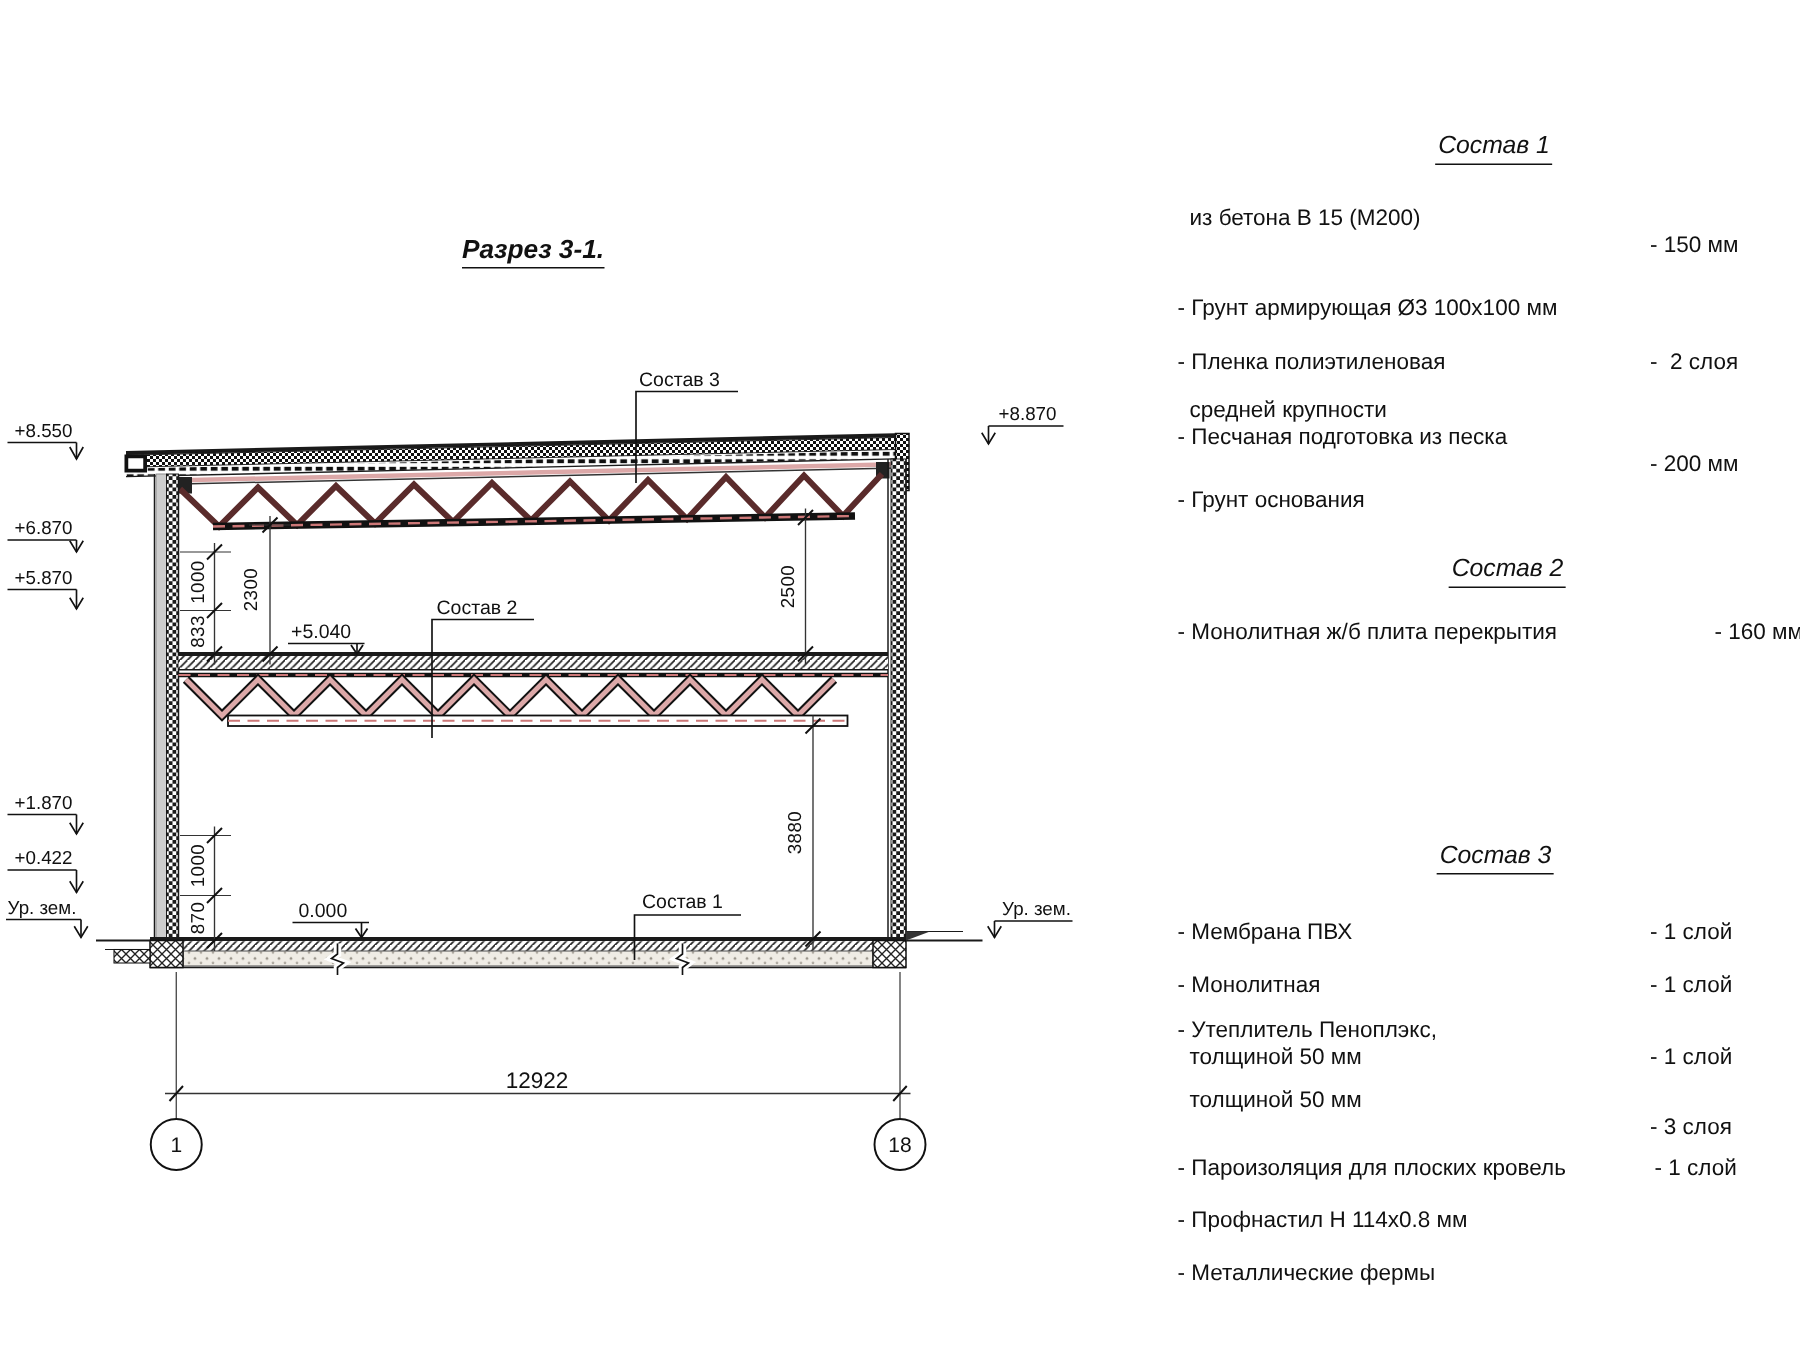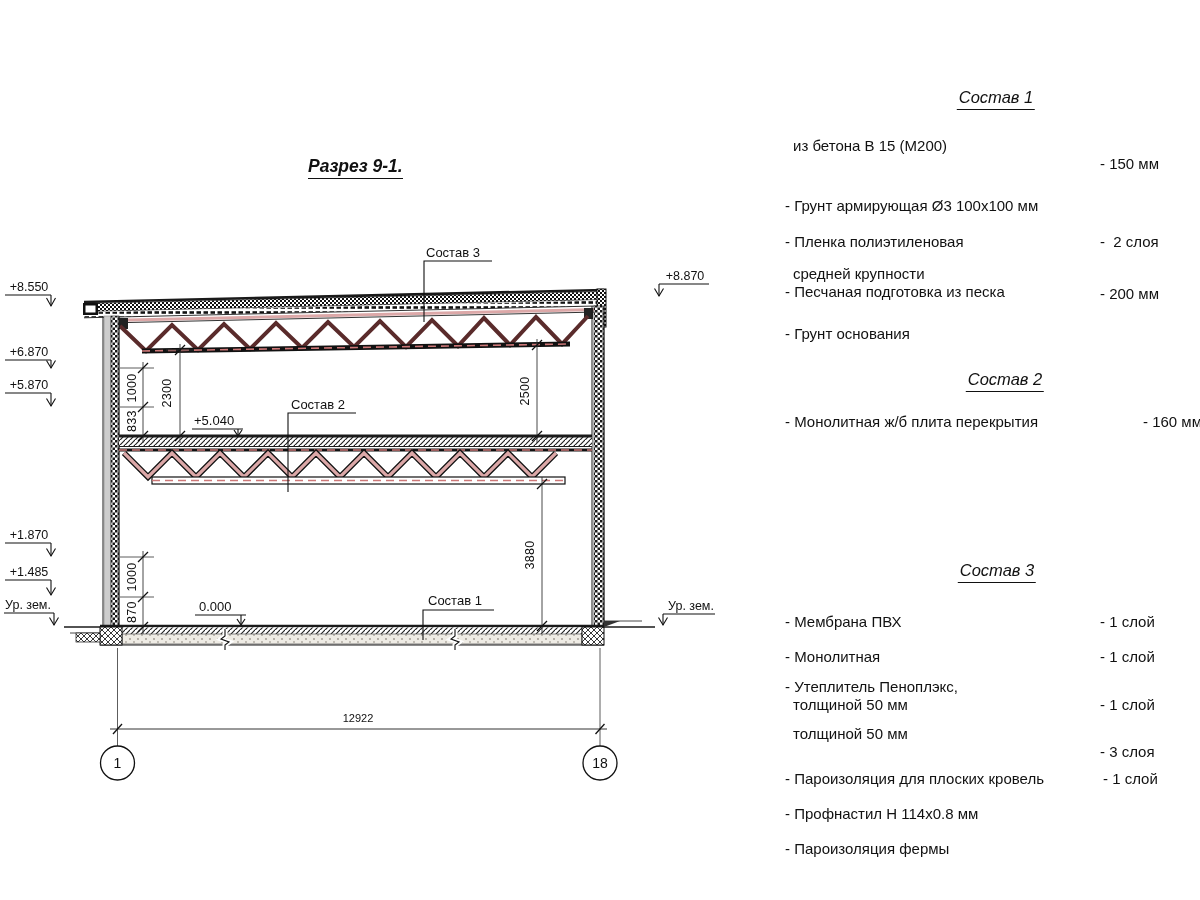--- a/index.html
+++ b/index.html
@@ -16,21 +16,21 @@
   svg{position:absolute;left:0;top:0;}
   .ln{stroke:var(--ink);}
   .title{
     position:absolute;left:308px;top:156px;font-size:17.5px;font-style:italic;font-weight:600;
     border-bottom:1.6px solid #111;padding-bottom:1px;white-space:pre;
   }
   .dwt{position:absolute;font-size:13px;white-space:pre;}
   .elev{position:absolute;font-size:12.5px;width:48px;text-align:center;white-space:pre;}
   .vdim{position:absolute;font-size:12.5px;transform:translate(-50%,-50%) rotate(-90deg);
         white-space:pre;letter-spacing:.3px;}
-  .hdim{position:absolute;font-size:11px;transform:translateX(-50%);white-space:pre;}
+  .hdim{position:absolute;font-size:15px;transform:translateX(-50%);white-space:pre;}
   .axis{position:absolute;font-size:14px;transform:translate(-50%,-50%);white-space:pre;}
   .spec-h{
     position:absolute;transform:translateX(-50%);font-size:16.5px;font-style:italic;
     border-bottom:1.2px solid #111;padding:0 2px 2px 2px;white-space:pre;
   }
   .item{position:absolute;left:785px;width:415px;font-size:15px;}
   .il{white-space:pre;line-height:18px;}
   .l2{margin-left:8px;}
   .iv{position:absolute;top:0;white-space:pre;}
 </style>
@@ -236,27 +236,27 @@
       <line x1="595.5" y1="734" x2="604.5" y2="724"></line>
     </g>
   </g>
 
   <g fill="none" stroke="#111" stroke-width="1.3">
     <circle cx="117.5" cy="763" r="17"></circle>
     <circle cx="600" cy="763" r="17"></circle>
   </g>
 </svg>
 
-<div class="title">Разрез 9-1.</div>
+<div class="title">Разрез 3-1.</div>
 
 <div class="elev" style="left:5px;top:280px">+8.550</div>
 <div class="elev" style="left:5px;top:345px">+6.870</div>
 <div class="elev" style="left:5px;top:378px">+5.870</div>
 <div class="elev" style="left:5px;top:528px">+1.870</div>
-<div class="elev" style="left:5px;top:565px">+1.485</div>
+<div class="elev" style="left:5px;top:565px">+0.422</div>
 <div class="elev" style="left:2px;top:598px;width:52px">Ур. зем.</div>
 <div class="elev" style="left:661px;top:269px">+8.870</div>
 <div class="elev" style="left:665px;top:599px;width:52px">Ур. зем.</div>
 
 <div class="dwt" style="left:426px;top:245px">Состав 3</div>
 <div class="dwt" style="left:291px;top:397px">Состав 2</div>
 <div class="dwt" style="left:428px;top:593px">Состав 1</div>
 <div class="dwt" style="left:194px;top:413px">+5.040</div>
 <div class="dwt" style="left:199px;top:599px">0.000</div>
 
@@ -280,21 +280,21 @@
 <div class="item" style="top:197px">
   <div class="il">- Грунт армирующая Ø3 100х100 мм</div>
 </div>
 <div class="item" style="top:233px">
   <div class="il">- Пленка полиэтиленовая</div>
   <div class="iv" style="left:315px">-  2 слоя</div>
 </div>
 <div class="item" style="top:265px">
   <div class="il l2">средней крупности</div>
   <div class="il">- Песчаная подготовка из песка</div>
-  <div class="iv" style="left:315px;top:20px">- 200 мм</div>
+  <div class="iv" style="left:315px;top:36px">- 200 мм</div>
 </div>
 <div class="item" style="top:325px">
   <div class="il">- Грунт основания</div>
 </div>
 
 <div class="spec-h" style="left:1005px;top:370px">Состав 2</div>
 <div class="item" style="top:413px">
   <div class="il">- Монолитная ж/б плита перекрытия</div>
   <div class="iv" style="left:358px">- 160 мм</div>
 </div>
@@ -318,16 +318,16 @@
   <div class="iv" style="left:315px;top:18px">- 3 слоя</div>
 </div>
 <div class="item" style="top:770px">
   <div class="il">- Пароизоляция для плоских кровель</div>
   <div class="iv" style="left:318px">- 1 слой</div>
 </div>
 <div class="item" style="top:805px">
   <div class="il">- Профнастил Н 114х0.8 мм</div>
 </div>
 <div class="item" style="top:840px">
-  <div class="il">- Пароизоляция фермы</div>
+  <div class="il">- Металлические фермы</div>
 </div>
 
 </div>
 
 </body></html>

